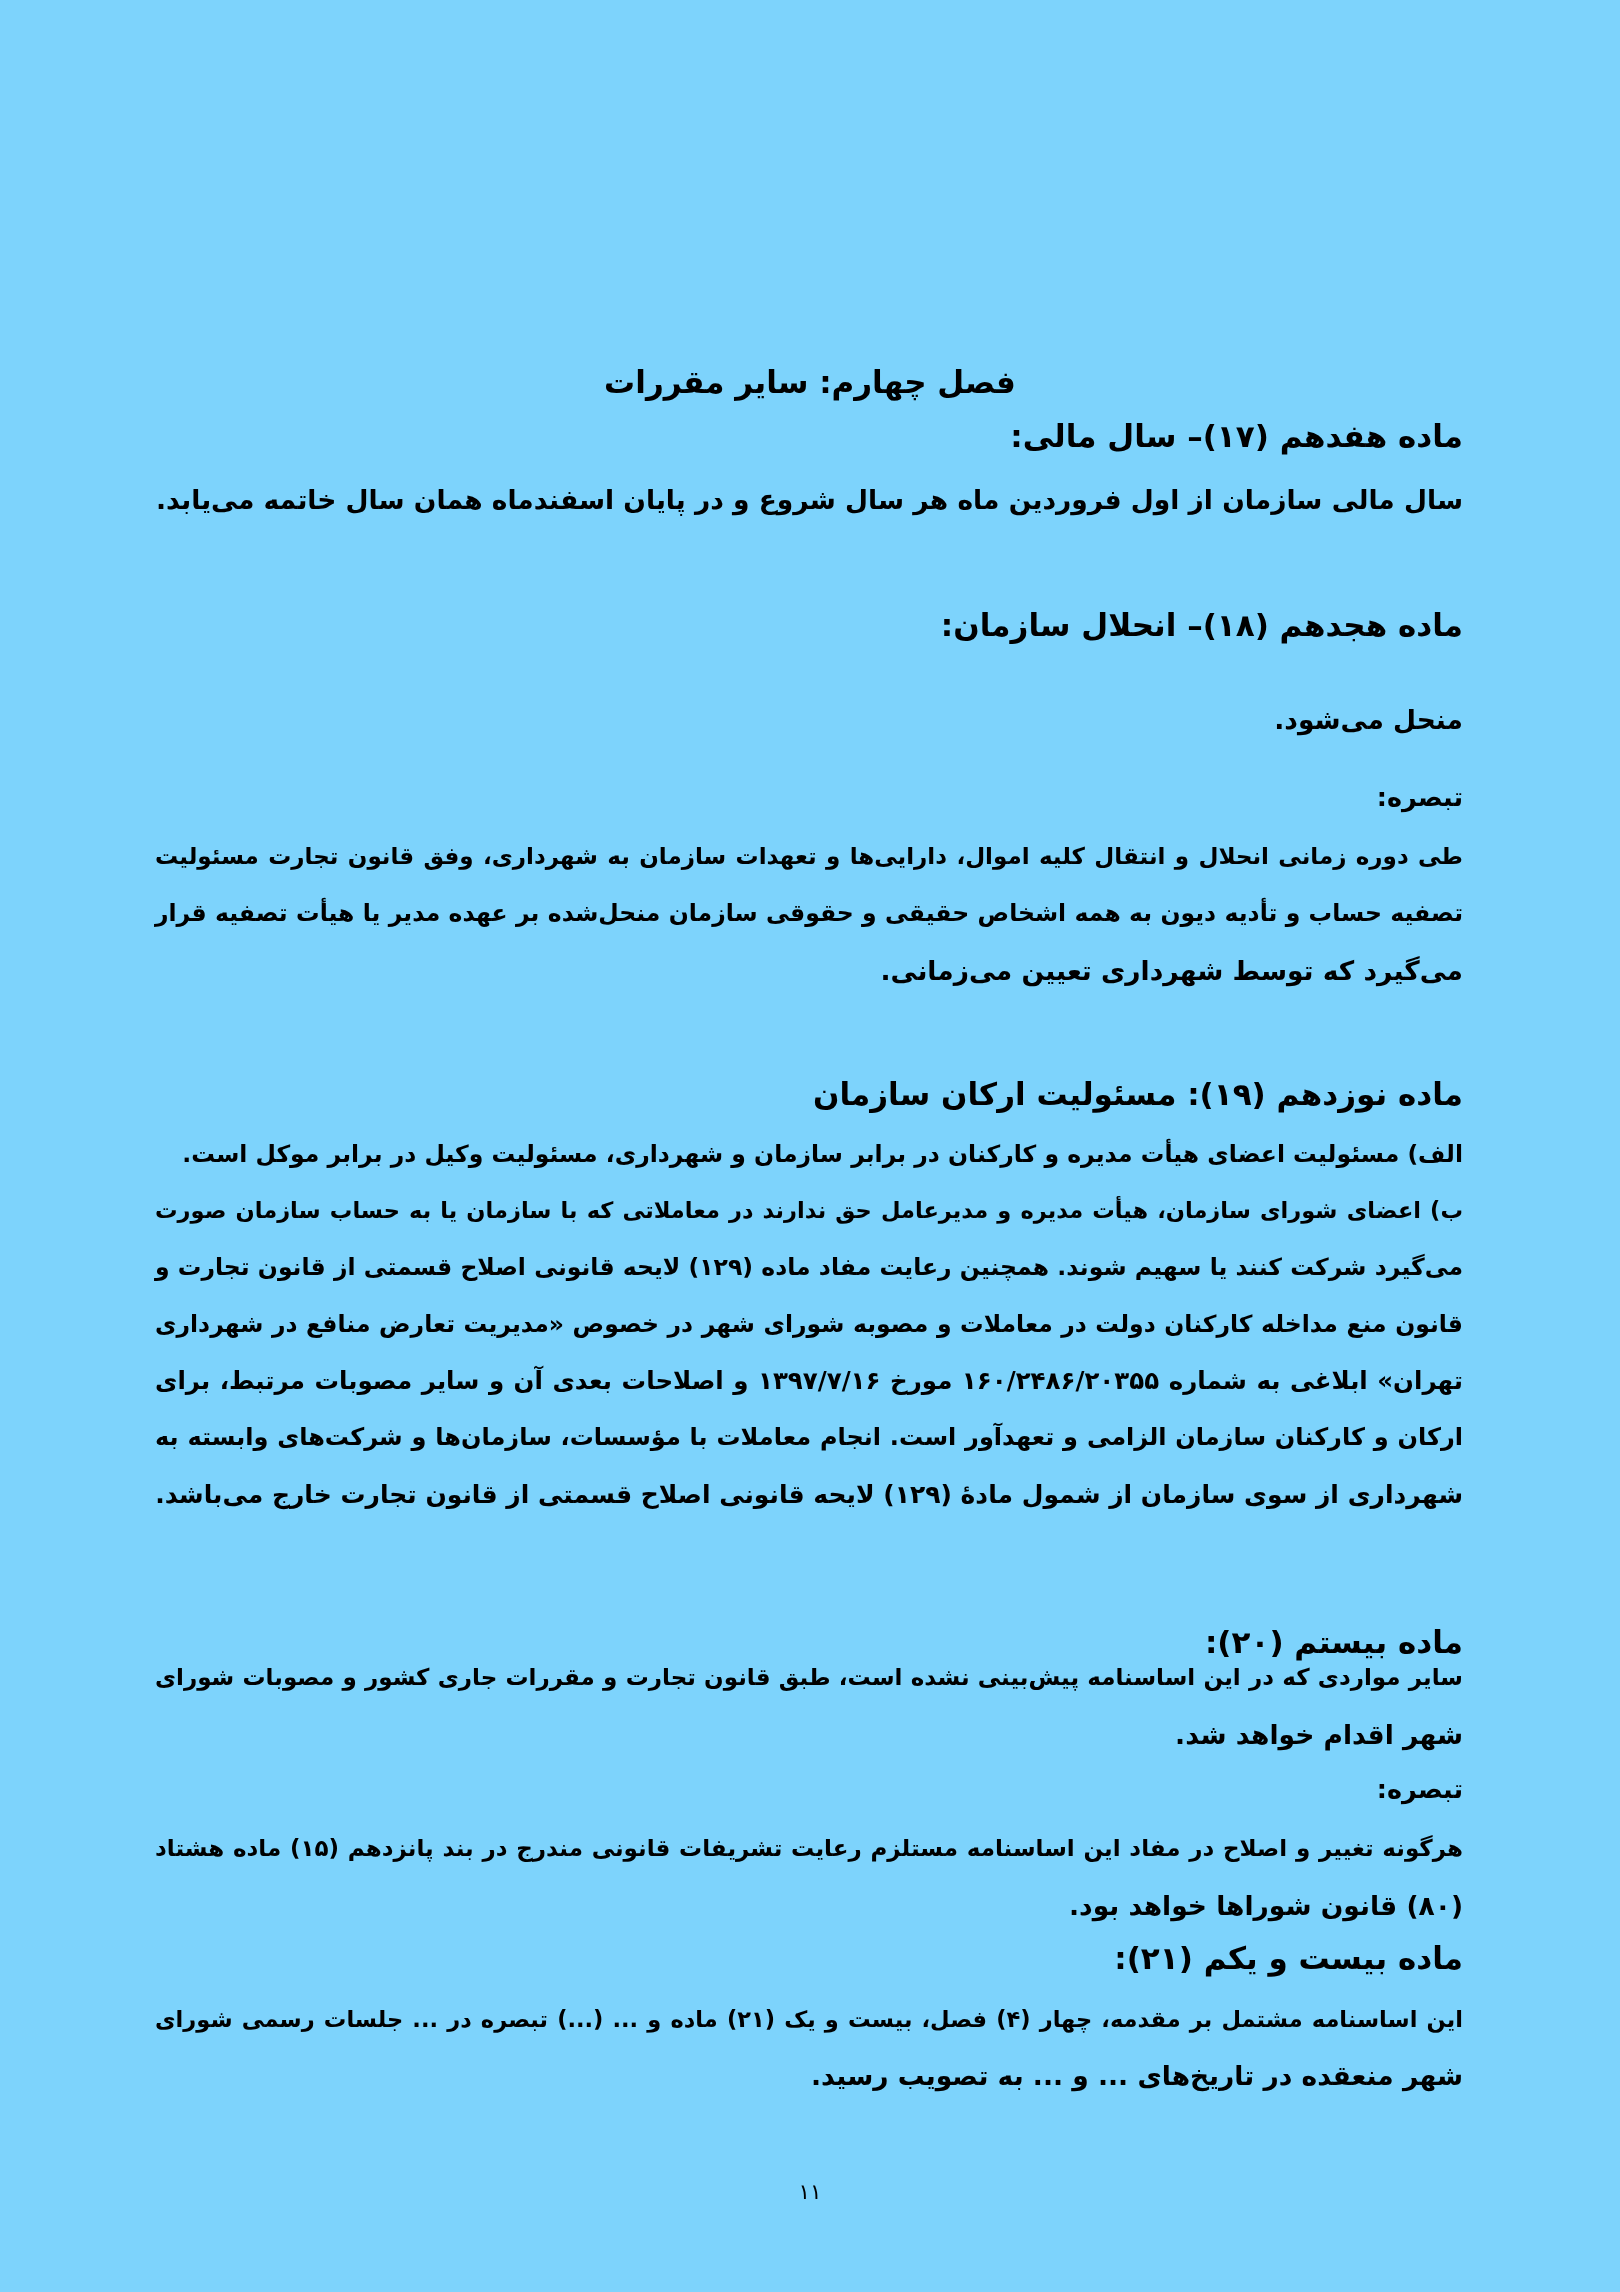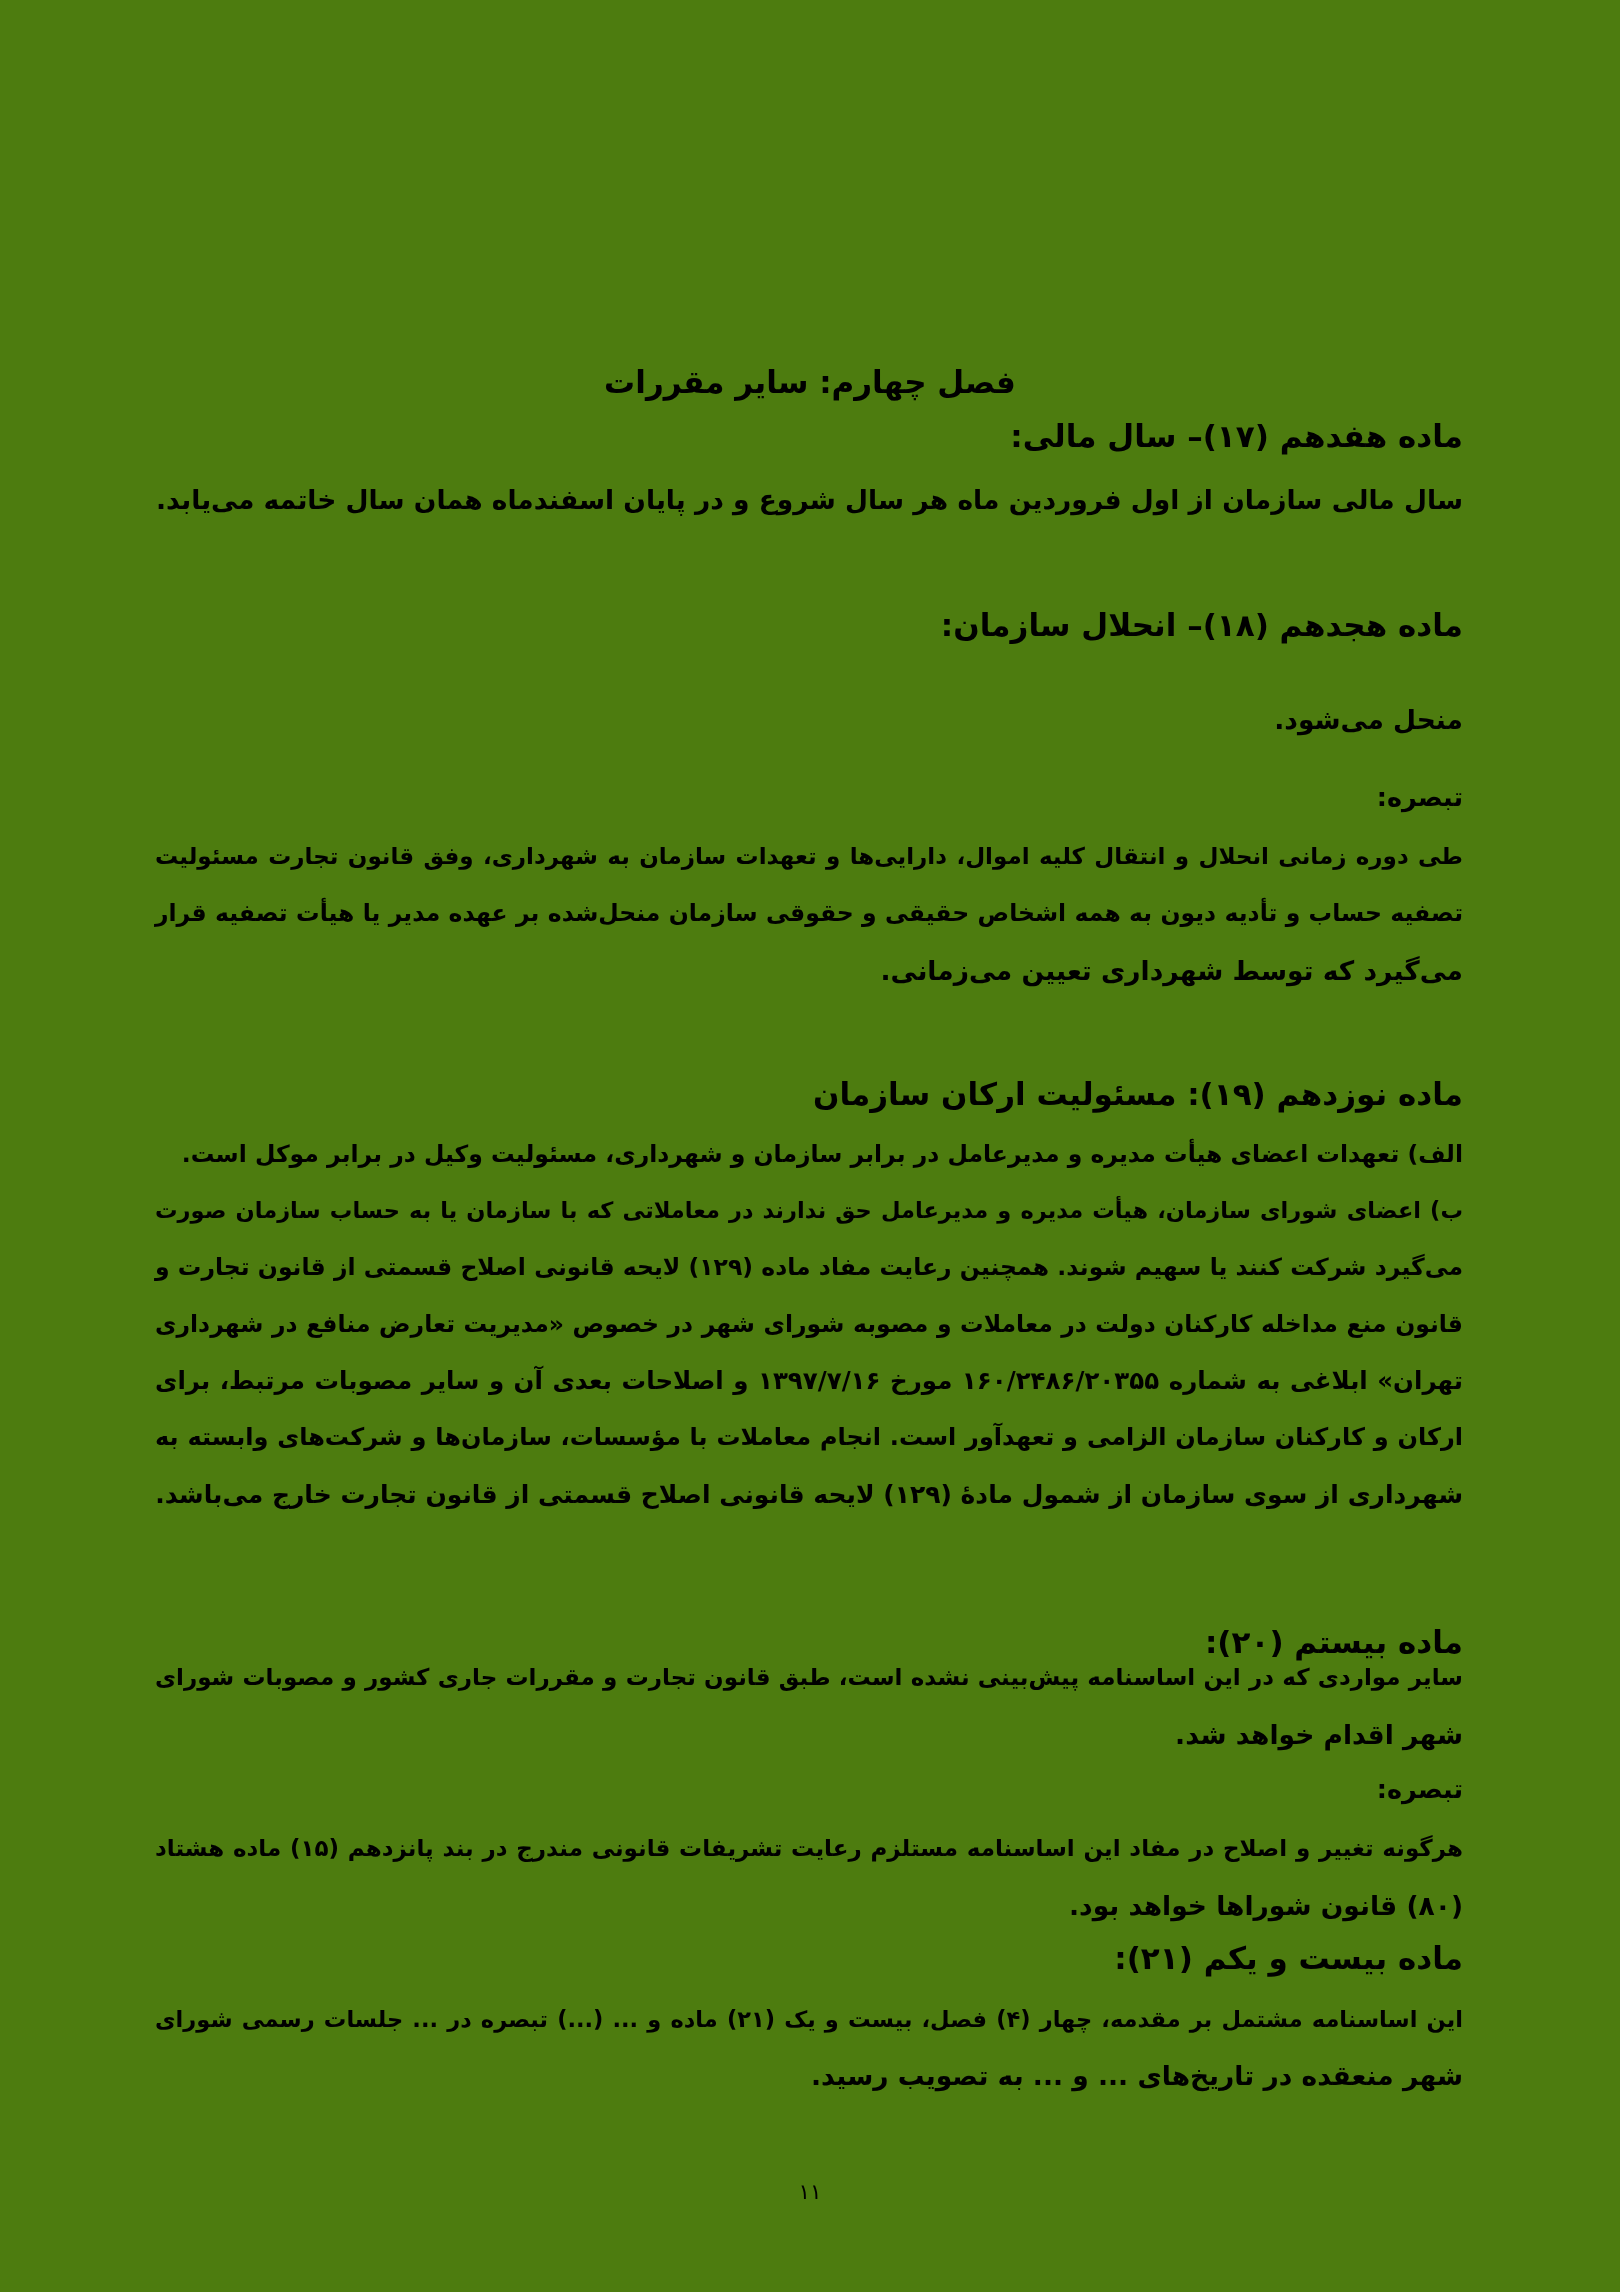--- a/index.html
+++ b/index.html
@@ -13,21 +13,21 @@
       position: relative;
       overflow: hidden;
       font-family: "DejaVu Sans", sans-serif;
       color: #000000;
     }
     .page {
       position: absolute;
       left: 0; top: 0;
       width: 1620px;
       height: 2293px;
-      background: #4d7c0f;
+      background: #7dd3fc;
     }
     .line {
       position: absolute;
       right: 157px;
       width: 1308px;
       direction: rtl;
       white-space: nowrap;
       font-weight: bold;
       font-size: 26.5px;
       line-height: 39px;
@@ -75,21 +75,21 @@
   <div class="line" style="top:480px;">سال مالی سازمان از اول فروردین ماه هر سال شروع و در پایان اسفندماه همان سال خاتمه می‌یابد.</div>
 
   <div class="line heading" style="top:606px;">ماده هجدهم (۱۸)– انحلال سازمان:</div>
   <div class="line" style="top:700px;">منحل می‌شود.</div>
   <div class="line note-label" style="top:778px;">تبصره:</div>
   <div class="line justify" style="top: 837px; font-size: 23px;">طی دوره زمانی انحلال و انتقال کلیه اموال، دارایی‌ها و تعهدات سازمان به شهرداری، وفق قانون تجارت مسئولیت</div>
   <div class="line justify" style="top: 894px; font-size: 23.5px;">تصفیه حساب و تأدیه دیون به همه اشخاص حقیقی و حقوقی سازمان منحل‌شده بر عهده مدیر یا هیأت تصفیه قرار</div>
   <div class="line" style="top:951px;">می‌گیرد که توسط شهرداری تعیین می‌زمانی.</div>
 
   <div class="line heading" style="top:1075px;">ماده نوزدهم (۱۹): مسئولیت ارکان سازمان</div>
-  <div class="line" style="top: 1135px; font-size: 23.5px;">الف) تعهدات اعضای هیأت مدیره و مدیرعامل در برابر سازمان و شهرداری، مسئولیت وکیل در برابر موکل است.</div>
+  <div class="line" style="top: 1135px; font-size: 23.5px;">الف) مسئولیت اعضای هیأت مدیره و کارکنان در برابر سازمان و شهرداری، مسئولیت وکیل در برابر موکل است.</div>
   <div class="line justify" style="top: 1191px; font-size: 22.5px;">ب) اعضای شورای سازمان، هیأت مدیره و مدیرعامل حق ندارند در معاملاتی که با سازمان یا به حساب سازمان صورت</div>
   <div class="line justify" style="top: 1248px; font-size: 23.5px;">می‌گیرد شرکت کنند یا سهیم شوند. همچنین رعایت مفاد ماده (۱۲۹) لایحه قانونی اصلاح قسمتی از قانون تجارت و</div>
   <div class="line justify" style="top: 1305px; font-size: 23.5px;">قانون منع مداخله کارکنان دولت در معاملات و مصوبه شورای شهر در خصوص «مدیریت تعارض منافع در شهرداری</div>
   <div class="line justify" style="top: 1361px; font-size: 24.5px;">تهران» ابلاغی به شماره ۱۶۰/۲۴۸۶/۲۰۳۵۵ مورخ ۱۳۹۷/۷/۱۶ و اصلاحات بعدی آن و سایر مصوبات مرتبط، برای</div>
   <div class="line justify" style="top: 1418px; font-size: 24px;">ارکان و کارکنان سازمان الزامی و تعهدآور است. انجام معاملات با مؤسسات، سازمان‌ها و شرکت‌های وابسته به</div>
   <div class="line" style="top: 1475px; font-size: 25px;">شهرداری از سوی سازمان از شمول مادهٔ (۱۲۹) لایحه قانونی اصلاح قسمتی از قانون تجارت خارج می‌باشد.</div>
 
   <div class="line heading" style="top:1623px;">ماده بیستم (۲۰):</div>
   <div class="line justify" style="top: 1658px; font-size: 23px;">سایر مواردی که در این اساسنامه پیش‌بینی نشده است، طبق قانون تجارت و مقررات جاری کشور و مصوبات شورای</div>
   <div class="line" style="top:1715px;">شهر اقدام خواهد شد.</div>

